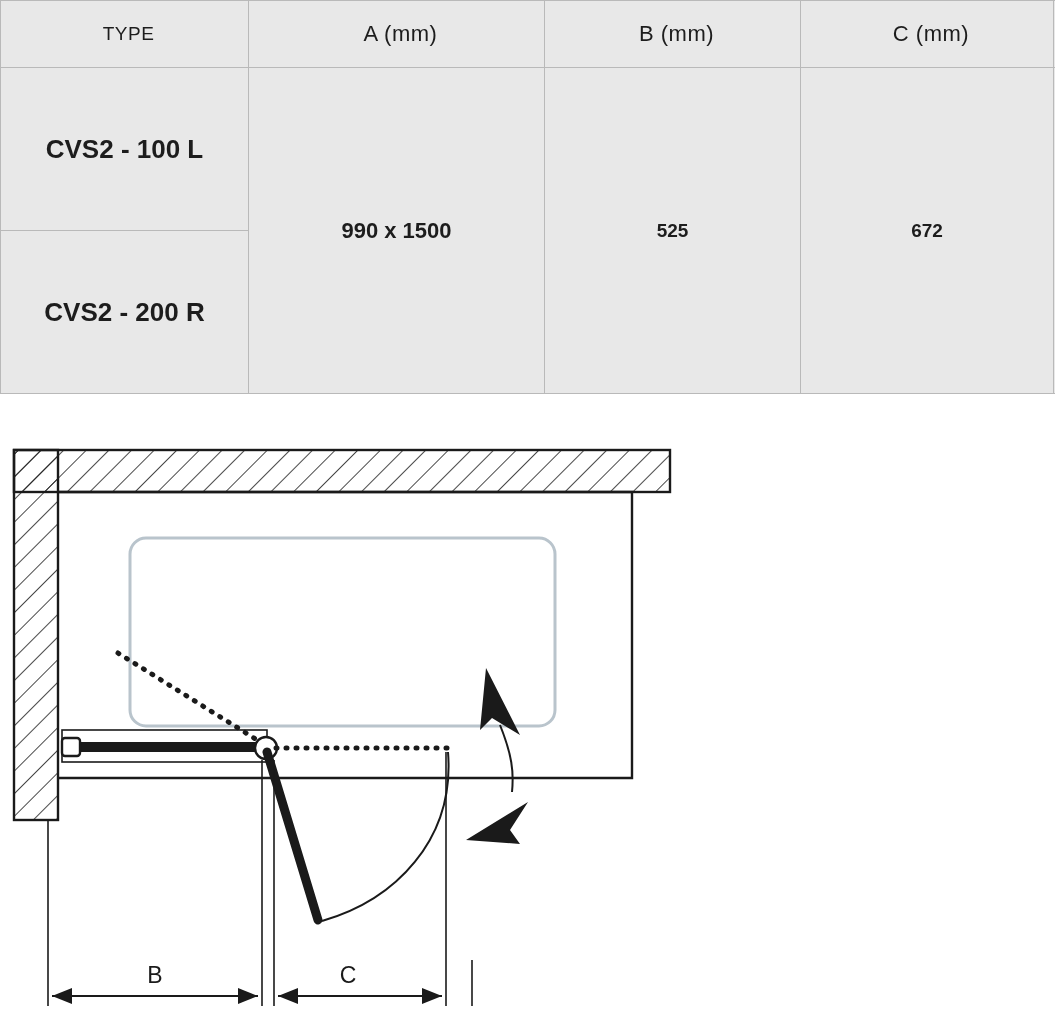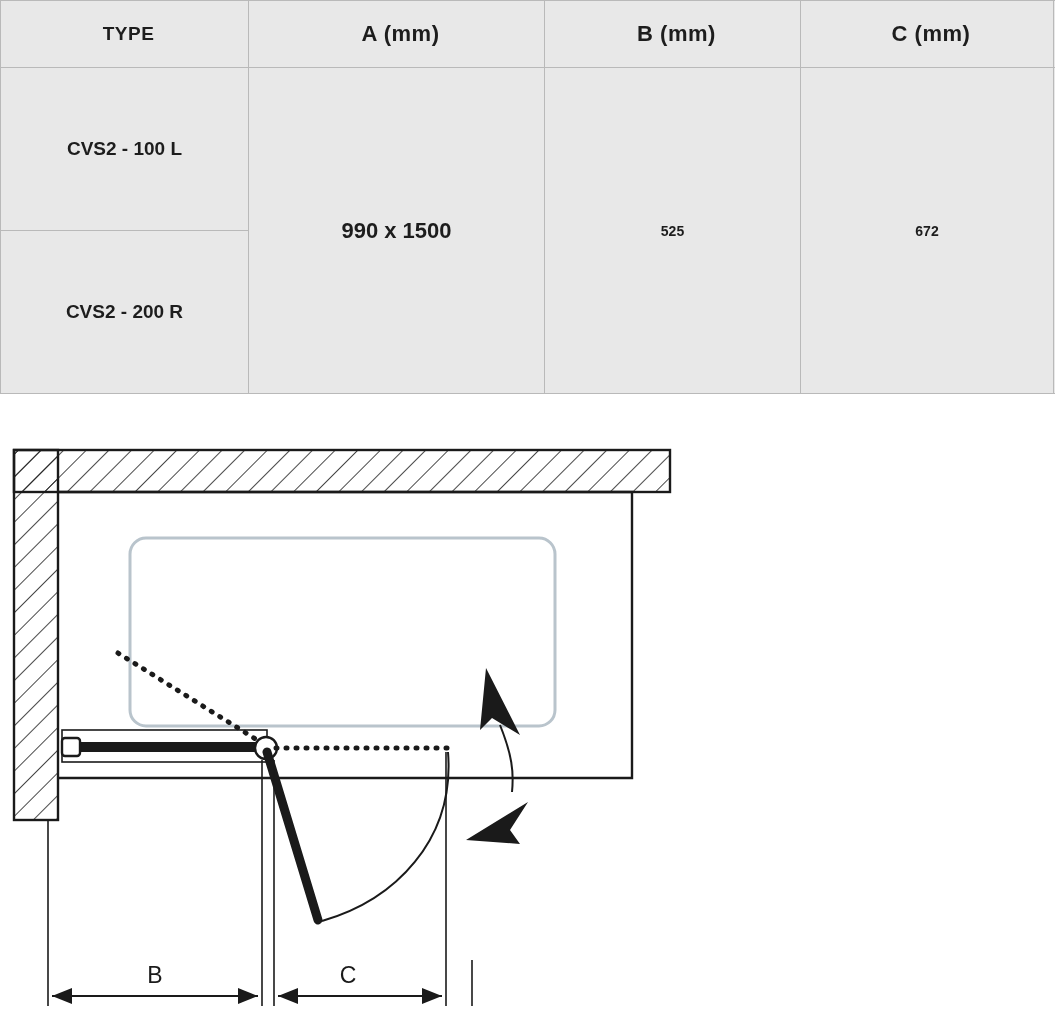--- a/index.html
+++ b/index.html
@@ -29,40 +29,40 @@
     border: 1px solid #b9b9b9;
     background: #e8e8e8;
     font-weight: bold;
     text-align: center;
     padding: 0;
     color: #1d1d1d;
   }
   .spec-table thead th {
     height: 66px;
     font-size: 22px;
-    font-weight: bold;
+    font-weight: normal;
     letter-spacing: .5px;
     padding-left: 8px;
   }
   .spec-table thead th.type-head {
     font-size: 19px;
   }
   .col-type  { width: 248px; }
   .col-a     { width: 296px; }
   .col-b     { width: 256px; }
   .col-c     { width: 253px; }
   .col-rest  { width: 2px; }
 
   .row-cell {
     height: 162px;
-    font-size: 19px;
+    font-size: 26px;
     font-weight: bold;
   }
   .val-cell {
-    font-size: 14px;
+    font-size: 19px;
     font-weight: bold;
   }
   .val-a { font-size: 22px; }
   .edge-cell { background: #ffffff; border: none; }
 
   
   .drawing {
     position: absolute;
     left: 0;
     top: 400px;

